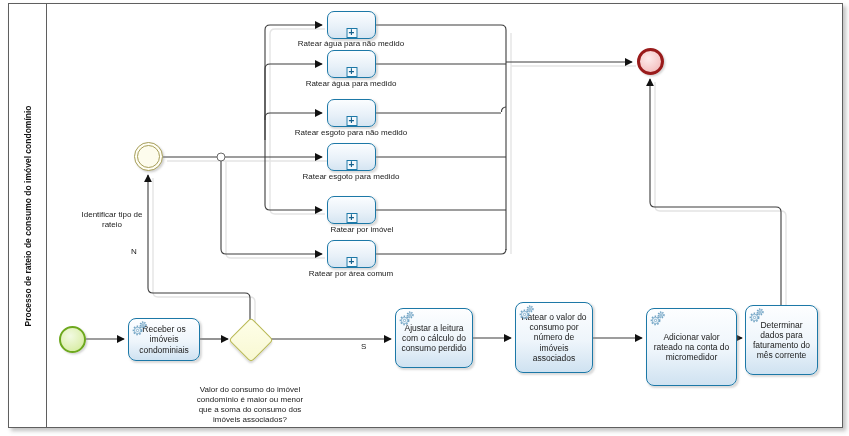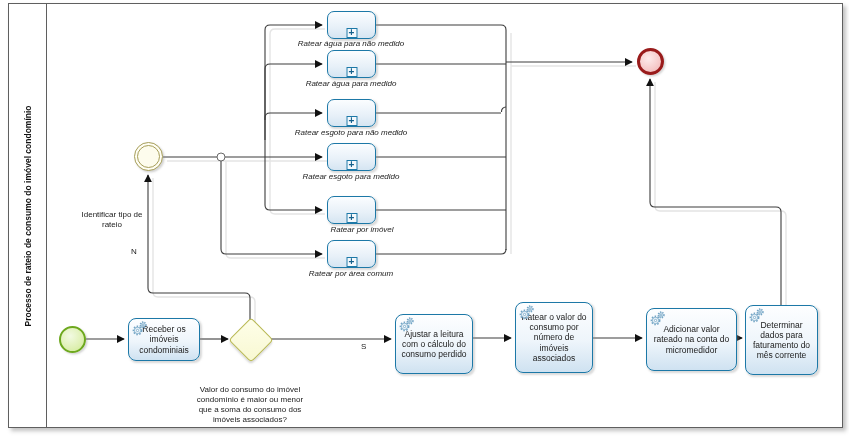--- a/index.html
+++ b/index.html
@@ -21,21 +21,21 @@
         box-shadow:1.5px 1.5px 2px rgba(150,150,150,.35);}
   .task .gear{position:absolute;left:2px;top:1px;width:17px;height:17px;}
   
   .sub{position:absolute;width:49px;height:28px;border:1.6px solid #1c78a7;border-radius:7px;
         background:linear-gradient(180deg,#fbfdff 0%,#e7f0f8 60%,#d5e5f2 100%);box-sizing:border-box;
         box-shadow:1.5px 1.5px 2px rgba(150,150,150,.35);}
   .plusbox{position:absolute;left:50%;bottom:0;transform:translateX(-50%);width:11px;height:10px;
         border:1.4px solid #1c78a7;background:#f4f9fd;box-sizing:border-box;
         display:flex;align-items:center;justify-content:center;
         font-size:10px;font-weight:bold;color:#15618c;line-height:8px;}
-  .sublabel{position:absolute;width:150px;text-align:center;font-size:8px;color:#1a1a1a;white-space:nowrap;font-style:italic;}
+  .sublabel{position:absolute;width:150px;text-align:center;font-size:8px;color:#1a1a1a;white-space:nowrap;}
   
   .ev{position:absolute;border-radius:50%;box-sizing:border-box;}
   .start{left:59px;top:326px;width:27px;height:27px;border:2px solid #6da81e;
         background:radial-gradient(circle at 40% 35%,#f2fae2 0%,#dff0b4 60%,#cdea93 100%);
         box-shadow:1.5px 1.5px 2px rgba(150,150,150,.4);}
   .inter{left:134px;top:142px;width:29px;height:29px;border:1.6px solid #a59d58;background:#fffef4;
         display:flex;align-items:center;justify-content:center;
         box-shadow:1.5px 1.5px 2px rgba(150,150,150,.4);}
   .inter .inner{width:21px;height:21px;border:1.3px solid #a59d58;border-radius:50%;background:#fdfced;}
   .end{left:637px;top:48px;width:27px;height:27px;border:3.2px solid #991b1b;
@@ -136,33 +136,33 @@
   <div class="lbl" style="left:194px;top:357px;width:112px;">Valor do consumo do imóvel condomínio é maior ou menor que a soma do consumo dos imóveis associados?</div>
   <div class="edge-lbl" style="left:131px;top:247px;">N</div>
   <div class="edge-lbl" style="left:361px;top:342px;">S</div>
 
   <div class="task" style="left:128px;top:318px;width:72px;height:43px;align-items:center;">
     <svg class="gear" viewBox="0 0 26 26">
         <use href="#gearsym"></use>
       </svg>
     <span>Receber os imóveis condominiais</span>
   </div>
-  <div class="task" style="left:395px;top:308px;width:78px;height:60px;margin-top:6px;">
+  <div class="task" style="left:395px;top:308px;width:78px;height:60px;">
     <svg class="gear" viewBox="0 0 26 26">
         <use href="#gearsym"></use>
       </svg>
     <span>Ajustar a leitura com o cálculo do consumo perdido</span>
   </div>
   <div class="task" style="left:515px;top:302px;width:78px;height:71px;">
     <svg class="gear" viewBox="0 0 26 26">
         <use href="#gearsym"></use>
       </svg>
     <span>Ratear o valor do consumo por número de imóveis associados</span>
   </div>
-  <div class="task" style="left:646px;top:308px;width:91px;height:63px;align-items:center;">
+  <div class="task" style="left:646px;top:308px;width:91px;height:78px;align-items:center;">
     <svg class="gear" viewBox="0 0 26 26">
         <use href="#gearsym"></use>
       </svg>
     <span>Adicionar valor rateado na conta do micromedidor</span>
   </div>
   <div class="task" style="left:745px;top:305px;width:73px;height:70px;">
     <svg class="gear" viewBox="0 0 26 26">
         <use href="#gearsym"></use>
       </svg>
     <span>Determinar dados para faturamento do mês corrente</span>

